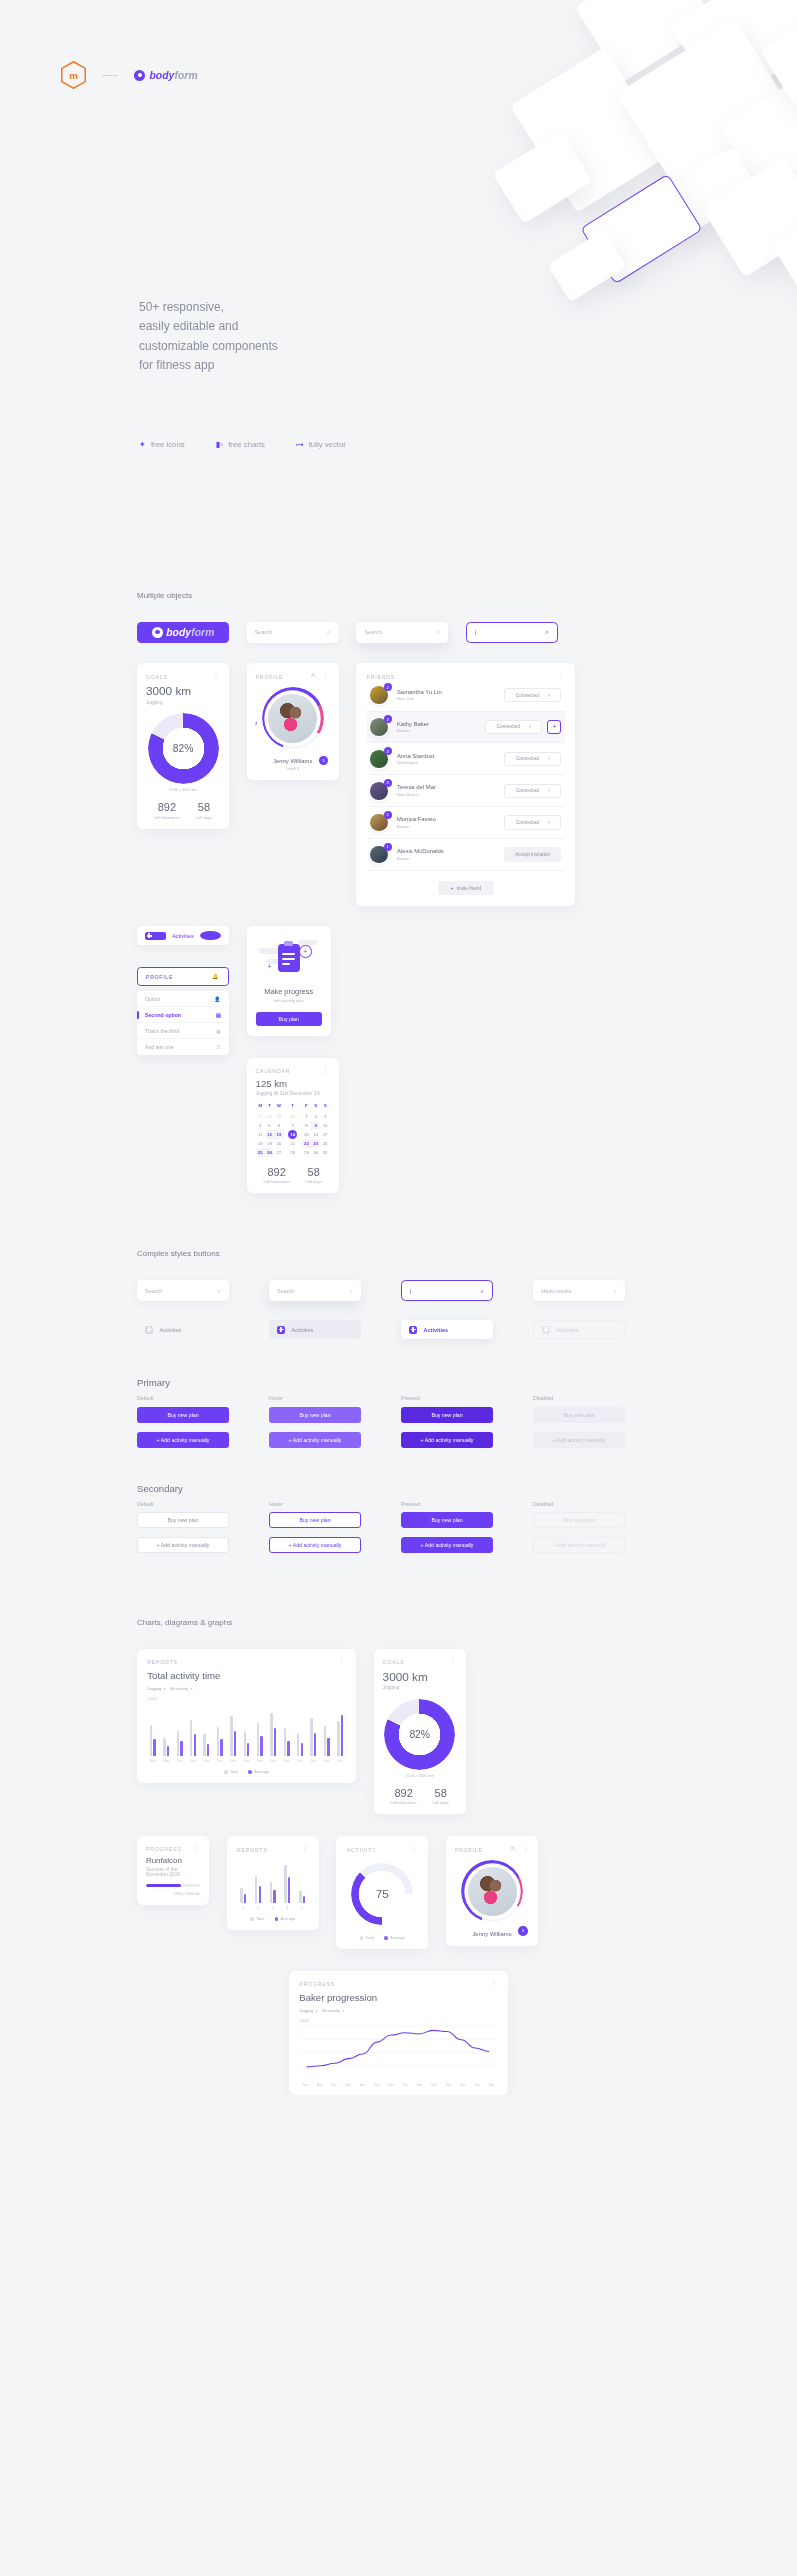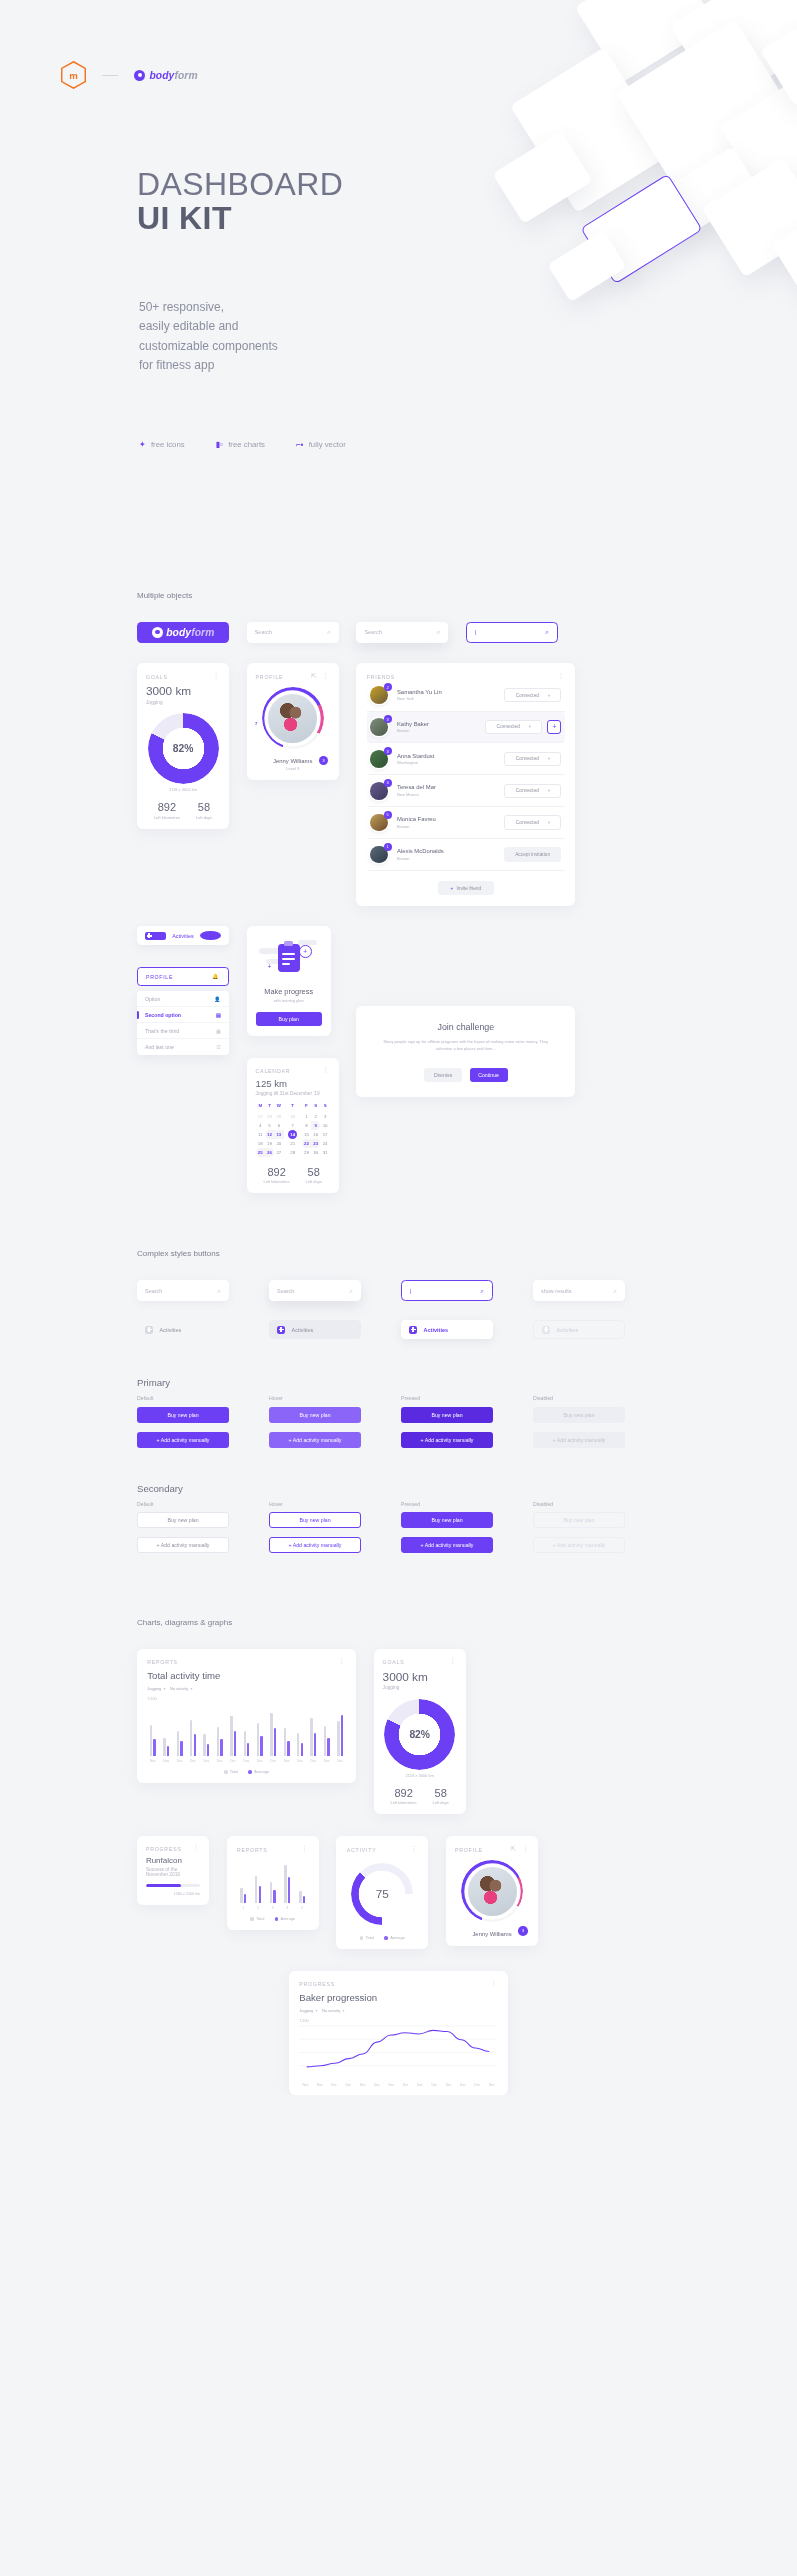--- a/index.html
+++ b/index.html
@@ -79,21 +79,21 @@
   
   .goals { width: 92px; padding: 10.3px 8.9px 8.9px; }
   .donut-wrap { position: relative; width: 71px; height: 71px; margin: 8.9px auto 0; }
   .donut {
     width: 71px; height: 71px; border-radius: 50%;
     background: conic-gradient(#6c3ef4 0 82%, #eceaf6 82% 100%);
     -webkit-mask: radial-gradient(circle, transparent 20.7px, #000 21px);
             mask: radial-gradient(circle, transparent 20.7px, #000 21px);
   }
   .donut-val { position: absolute; inset: 0; display: flex; align-items: center; justify-content: center;
-    font-size: 10.3px; color: #5f6276; font-weight: bold; }
+    font-size: 10.3px; color: #5f6276; }
   .donut-cap { text-align: center; font-size: 4px; color: #b7bac6; margin-top: 3px; }
   .stat-row { display: flex; justify-content: space-around; margin-top: 8.9px; text-align: center; }
   .stat-v { font-size: 11px; color: #63667a; font-weight: 300; }
   .stat-k { font-size: 4px; color: #b2b5c2; margin-top: 1.5px; }
 
   
   .profile { width: 92px; padding: 10.3px 8.9px 8.9px; position: relative; }
   .pring { position: relative; width: 62px; height: 62px; margin: 7.4px auto 0; }
   .pring .ring {
     position: absolute; inset: 0; border-radius: 50%;
@@ -263,24 +263,20 @@
           </svg>
         <span>m</span>
       </div>
       <div class="divline"></div>
       <div class="bf-logo">
         <div class="bf-mark"></div>
         <div class="bf-text"><b>body</b><i>form</i></div>
       </div>
     </div>
 
-    <div class="hero-title">
-      <div class="l1">DASHBOARD</div>
-      <div class="l2">UI KIT</div>
-    </div>
     <div class="hero-desc" style="white-space:pre-line">50+ responsive,
 easily editable and
 customizable components
 for fitness app</div>
 
     <div class="hero-feats">
       <div class="feat">
           <span class="fi">✦</span>
           <span>free icons</span>
         </div>
@@ -592,30 +588,20 @@
                 <div class="stat-k">Left kilometres</div>
               </div>
             <div>
                 <div class="stat-v">58</div>
                 <div class="stat-k">Left days</div>
               </div>
           </div>
         </div>
       </div>
 
-      <div style="width:219px">
-        <div class="card join" style="margin-top:80px">
-          <div class="join-t">Join challenge</div>
-          <div class="join-d">Many people sign up for affiliate programs with the hopes of making some extra money. They advertise a few places and then...</div>
-          <div class="join-btns">
-            <div class="btn-sec">Dismiss</div>
-            <div class="btn-pri" style="width:38px">Continue</div>
-          </div>
-        </div>
-      </div>
     </div>
   </div>
 
   <div class="section" style="margin-top:56px">
     <div class="sec-title">Complex styles buttons</div>
 
     <div class="bgrid">
       <div class="fld">
           <span>Search</span>
           <span class="q">⌕</span>

